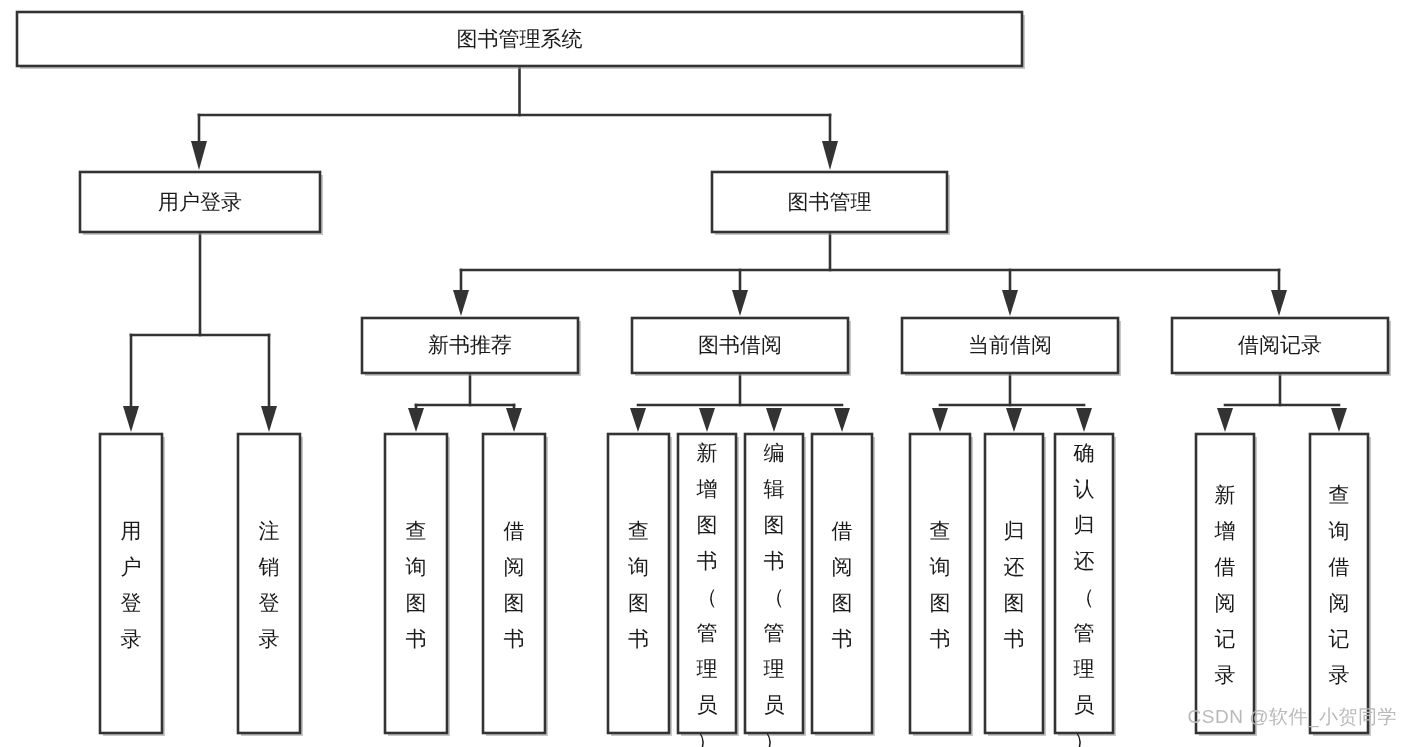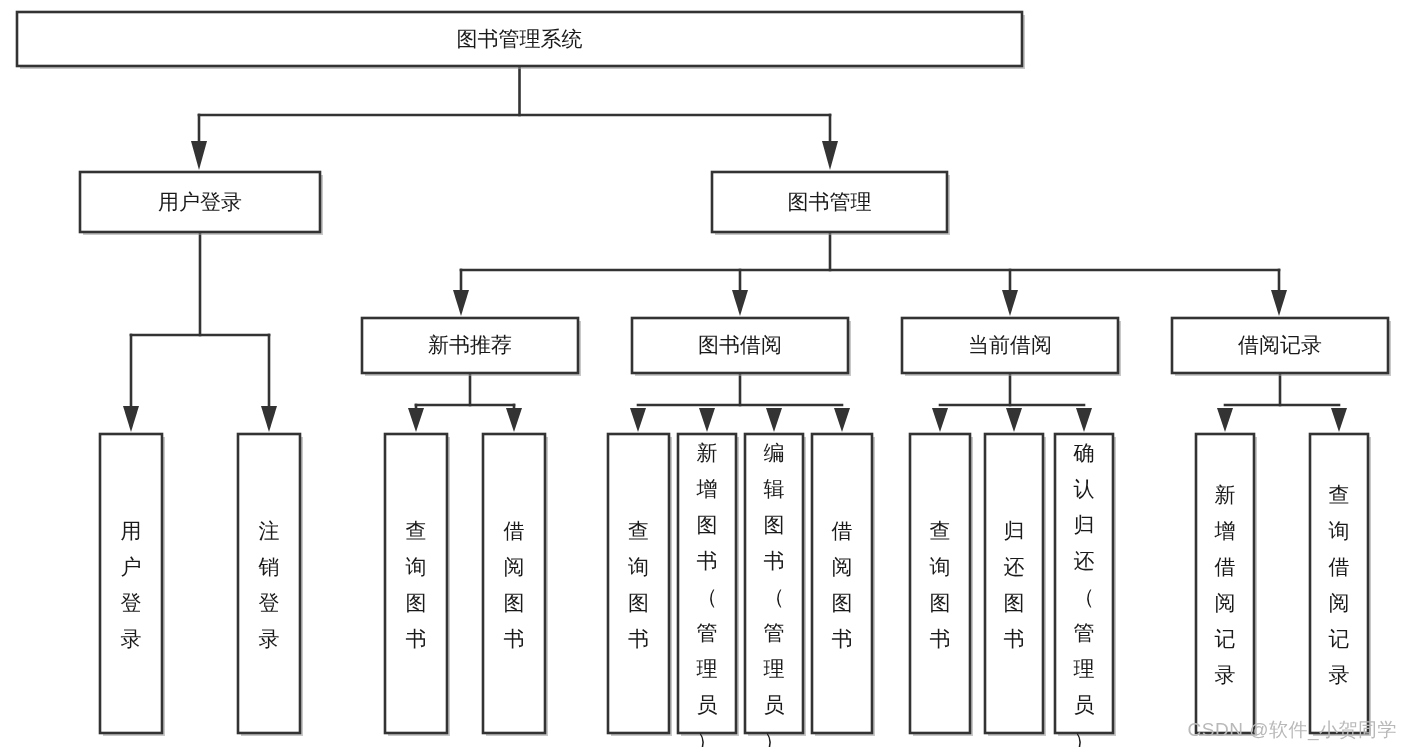--- a/index.html
+++ b/index.html
@@ -52,21 +52,21 @@
   }
   .leaf-label {
     font-family: "Liberation Sans", "DejaVu Sans", sans-serif;
     fill: #1a1a1a;
     font-size: 21px;
     text-anchor: middle;
   }
   .watermark {
     position: absolute;
     right: 8px;
-    bottom: 4px;
+    bottom: 17px;
     font-family: "Liberation Sans", "DejaVu Sans", sans-serif;
     font-size: 19px;
     color: #b9b9b9;
     letter-spacing: 0.5px;
     white-space: nowrap;
     user-select: none;
   }
 </style>
 </head>
 <body>

